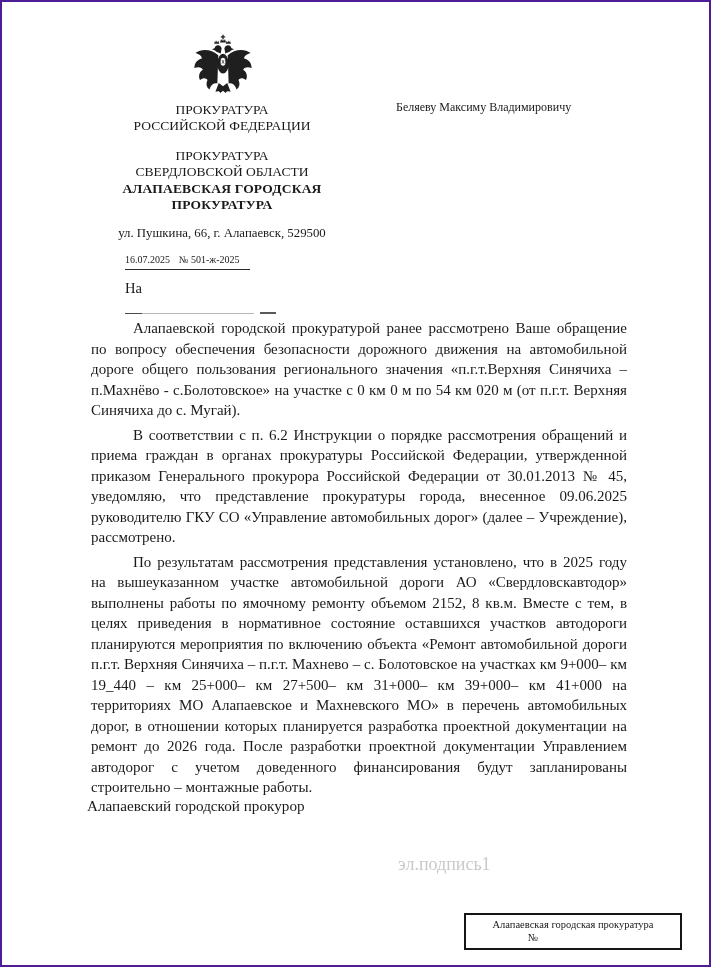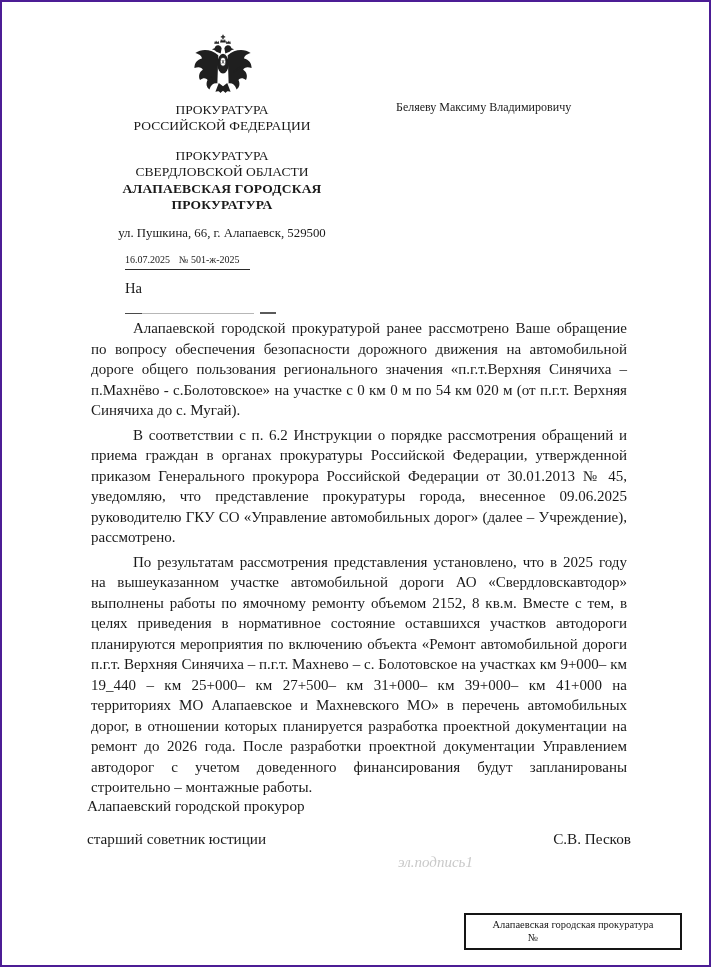--- a/index.html
+++ b/index.html
@@ -38,23 +38,22 @@
   .letter-body {
     position:absolute; left:85px; top:312px; width:544px;
     font-size:15px; line-height:20.5px; text-align:justify;
   }
   .letter-body p { margin:4px; text-indent:42px; }
 
   .signature { position:absolute; left:85px; top:794px; width:544px; font-size:15.2px; line-height:20px; }
   .sig-row { display:flex; justify-content:space-between; margin-top:13px; }
 
   .watermark {
-    position:absolute; left:396px; top:852px; font-size:15px; color:#c9c9c9;
+    position:absolute; left:396px; top:852px; font-size:18px; color:#c9c9c9;
     font-family:"Liberation Serif", serif;
-    font-style:italic;
   }
 
   .stampbox {
     position:absolute; left:462px; top:911px; width:218px; height:37px;
     border:2px solid #151515; box-sizing:border-box; background:#fff;
   }
   .stamp-org { font-size:10.5px; text-align:center; margin-top:4px; }
   .stamp-number { font-size:10.5px; text-align:left; margin-left:62px; margin-top:2px; }
 </style>
 </head>
@@ -107,24 +106,20 @@
   </div>
 
   <div class="letter-body">
     <p>Алапаевской городской прокуратурой ранее рассмотрено Ваше обращение по вопросу обеспечения безопасности дорожного движения на автомобильной дороге общего пользования регионального значения «п.г.т.Верхняя Синячиха – п.Махнёво - с.Болотовское» на участке с 0 км 0 м по 54 км 020 м (от п.г.т. Верхняя Синячиха до с. Мугай).</p>
     <p>В соответствии с п. 6.2 Инструкции о порядке рассмотрения обращений и приема граждан в органах прокуратуры Российской Федерации, утвержденной приказом Генерального прокурора Российской Федерации от 30.01.2013 № 45, уведомляю, что представление  прокуратуры города, внесенное 09.06.2025 руководителю ГКУ СО «Управление автомобильных дорог» (далее – Учреждение), рассмотрено.</p>
     <p>По результатам рассмотрения представления установлено, что в 2025 году на вышеуказанном участке автомобильной дороги АО «Свердловскавтодор» выполнены работы по ямочному ремонту объемом 2152, 8 кв.м. Вместе  с тем, в целях приведения в нормативное состояние оставшихся участков автодороги планируются мероприятия по включению объекта «Ремонт автомобильной дороги п.г.т. Верхняя Синячиха – п.г.т. Махнево – с. Болотовское на участках км 9+000– км 19_440 – км 25+000– км 27+500– км 31+000– км 39+000– км 41+000 на территориях МО Алапаевское и Махневского МО» в перечень автомобильных дорог, в отношении которых планируется разработка проектной документации на ремонт до 2026 года. После разработки проектной документации Управлением автодорог с учетом доведенного финансирования будут запланированы строительно – монтажные работы.</p>
   </div>
 
   <div class="signature">
     <div>Алапаевский городской прокурор</div>
-    <div class="sig-row">
-      <span>старший советник юстиции</span>
-      <span>С.В. Песков</span>
-    </div>
   </div>
 
   <div class="watermark">эл.подпись1</div>
 
   <div class="stampbox">
     <div class="stamp-org">Алапаевская городская прокуратура</div>
     <div class="stamp-number">№</div>
   </div>
 
 </div>

